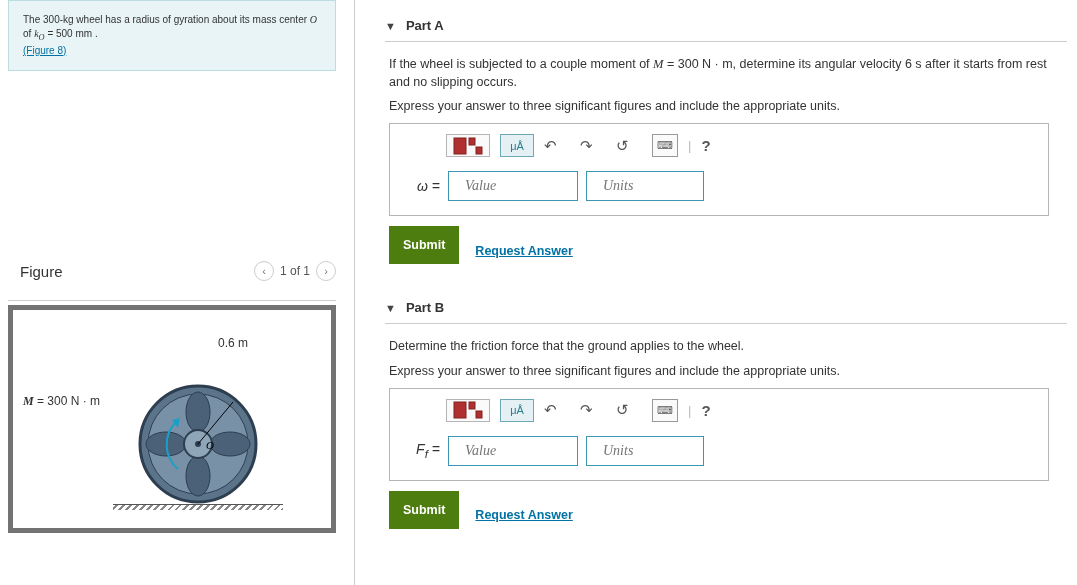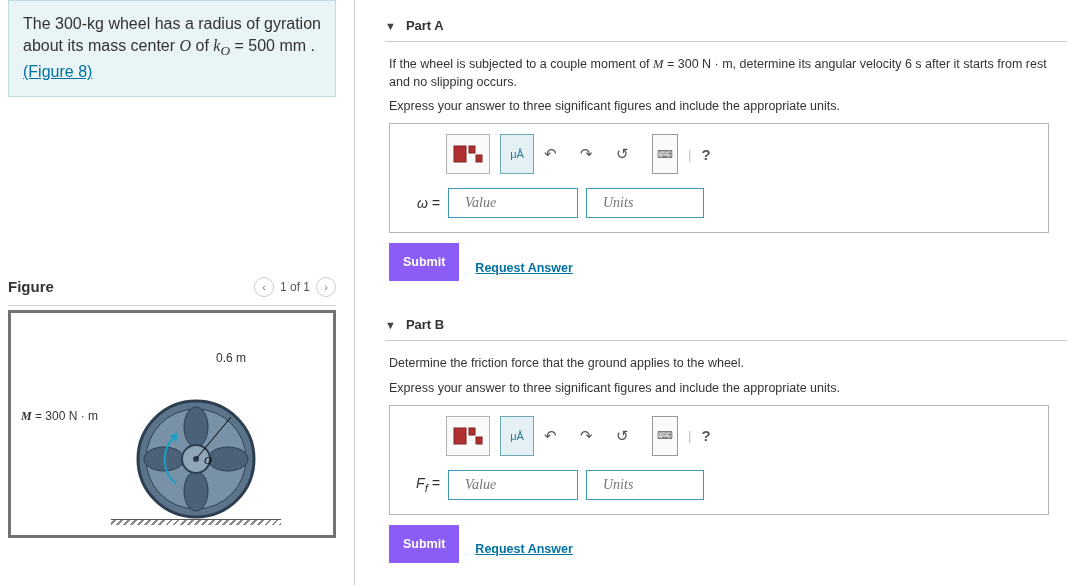--- a/index.html
+++ b/index.html
@@ -19,46 +19,46 @@
     border-right: 1px solid #ccc;
     padding: 0;
     overflow-y: auto;
     position: relative;
   }
   .problem-box {
     background: #e8f4f5;
     border: 1px solid #bcdde0;
     margin: 0 18px 8px 8px;
     padding: 12px 14px;
-    font-size: 16px;
+    font-size: 10px;
     line-height: 1.4;
   }
   .problem-box .figlink { color: #0072a3; text-decoration: underline; cursor: pointer; }
   .figure-header {
     display: flex;
     align-items: center;
     justify-content: space-between;
     padding: 0 18px 4px 8px;
     margin-top: 180px;
   }
-  .figure-header h3 { font-size: 15px; font-weight: bold; margin: 0; }
+  .figure-header h3 { font-size: 15px; font-weight: normal; margin: 12px; }
   .figure-nav { display: flex; align-items: center; gap: 6px; color:#555; font-size:12px; }
   .nav-btn {
     width: 20px; height: 20px; border:1px solid #ccc; border-radius: 50%;
     display:flex; align-items:center; justify-content:center; font-size:11px; color:#777;
     background:#fff; cursor:pointer;
   }
   .figure-hr { border:none; border-top:1px solid #ccc; margin: 4px 18px 0 8px; }
   .figure-body {
     margin: 4px 18px 8px 8px;
     height: 228px;
-    border:3px solid #737373;
+    border:5px solid #737373;
     position: relative;
     overflow:auto;
-    padding: 32px 10px 0 10px;
+    padding: 20px 10px 0 10px;
   }
   .figure-body::-webkit-scrollbar { width:14px; }
   .figure-body::-webkit-scrollbar-track { background:#f1f1f1; border-left:1px solid #ddd;}
   .figure-body::-webkit-scrollbar-thumb { background:#c7c7c7; border:1px solid #aaa;}
   .wheel-area {
     position:relative; height:210px; width:290px;
   }
   .radius-lbl { position:absolute; top:6px; right:65px; font-size:12px; }
   .moment-lbl { position:absolute; top:64px; left:0; font-size:12px; font-style:italic; }
   .ground { position:absolute; bottom:30px; left:90px; width:170px; height:6px;
@@ -86,41 +86,41 @@
     border:1px solid #b5b5b5;
     margin-left:4px; margin-right:4px;
     width: 660px;
   }
   .toolbar {
     background:#fff;
     padding: 10px 0 10px 56px;
     display:flex; align-items:center; gap:10px;
   }
   .tb-btn {
-    border:1px solid #b5b5b5; background:#fafafa; height:40px;
+    border:1px solid #b5b5b5; background:#fafafa; height:23px;
     display:flex; align-items:center; justify-content:center; cursor:pointer;
   }
   .tb-templates { width:44px; }
   .tb-units { width:34px; font-size:11px; background:#e4f0f3; border-color:#6ca9b5; color:#2b7d8f; }
   .tb-icon { width:26px; background:none; border:none; color:#555; font-size:15px;}
   .tb-kb { width:26px; color:#555; font-size:11px; border:1px solid #999;}
   .tb-sep { color:#bbb; }
   .answer-row {
     display:flex; align-items:center; gap:8px;
     padding: 4px 0 14px 12px;
   }
   .var-lbl { font-style: italic; font-size:14px; width:38px; text-align:right; }
   .inp {
     border:1px solid #3b98b0; height:30px; font-size:14px; font-style: italic;
     font-family: 'Times New Roman', serif; color:#999; padding:0 16px; background:#fff;
   }
   .inp.value { width:130px; }
   .inp.units { width:118px; }
   .submit-row { display:flex; align-items:center; gap:16px; margin:10px 0 0 4px; }
-  .submit-btn { background:#8b5cf6; color:#fff; border:none; padding:12px 14px; font-weight:bold; font-size:12.5px; cursor:pointer; }
+  .submit-btn { background:#4d7c0f; color:#fff; border:none; padding:12px 14px; font-weight:bold; font-size:12.5px; cursor:pointer; }
   .req-link { color:#0072a3; text-decoration:underline; font-weight:bold; font-size:12.5px; cursor:pointer;margin-top:11px; }
   .template-svg { display:block; }
 </style>
 </head>
 <body>
 
 <div class="left-panel">
   <div class="problem-box">
     <span>The 300-kg wheel has a radius of gyration about its mass center </span>
     <span style="font-style:italic;font-family:'Times New Roman',serif">O</span>

